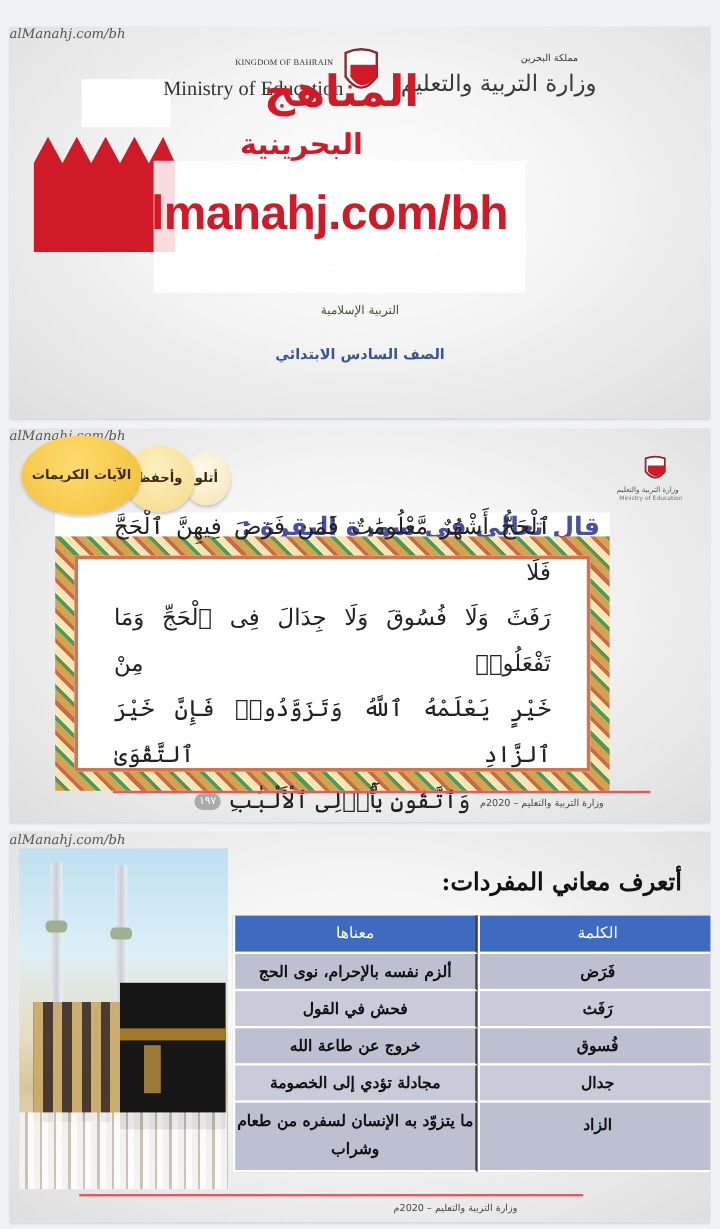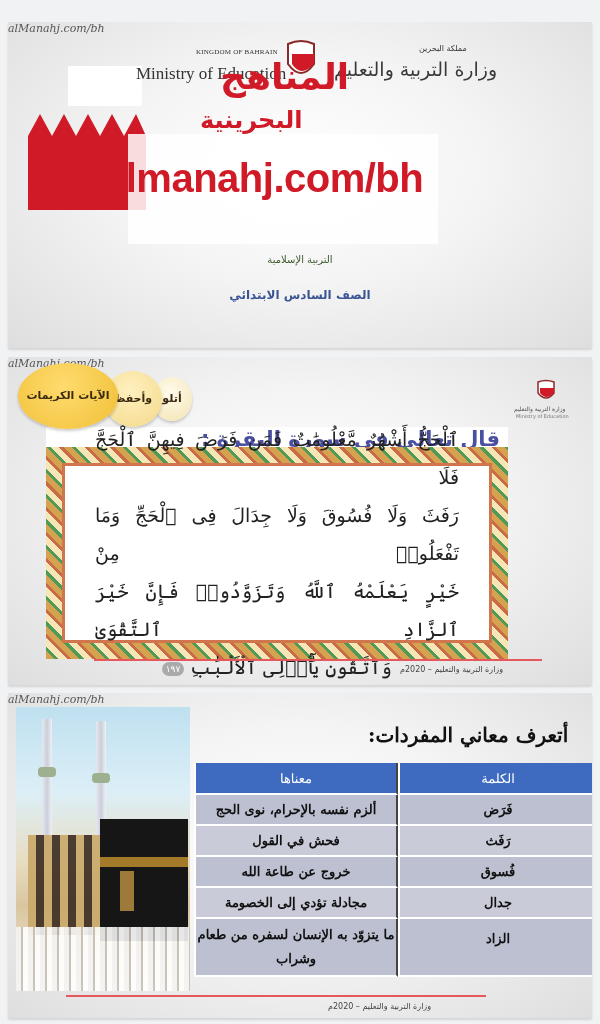--- a/index.html
+++ b/index.html
@@ -9,21 +9,21 @@
     .slide { position: absolute; left: 8px; width: 584px; background: radial-gradient(ellipse at 50% 45%, #ffffff 0%, #f4f4f4 45%, #dedede 100%); box-shadow: 0 2px 2px rgba(0,0,0,0.12); overflow: hidden; }
     #slide1 { top: 22px; height: 326px; }
     #slide2 { top: 357px; height: 328px; }
     #slide3 { top: 693px; height: 325px; }
 
     .watermark { position: absolute; left: 0; top: 0; font-family: "DejaVu Serif", serif; font-style: italic; font-size: 11px; color: #555; }
 
     
     .ministry-en-small { position: absolute; left: 148px; top: 26px; font-family: "Liberation Serif", serif; font-size: 7px; color: #333; letter-spacing: .2px; margin-left: 40px; }
     .ministry-en { position: absolute; left: 128px; top: 42px; font-family: "Liberation Serif", serif; font-size: 17px; color: #333; }
-    .ministry-ar-small { position: absolute; left: 411px; top: 22px; font-size: 8px; color: #333; direction: rtl; }
+    .ministry-ar-small { position: absolute; left: 426px; top: 22px; font-size: 8px; color: #333; direction: rtl; }
     .ministry-ar { position: absolute; left: 326px; top: 36px; font-family: "DejaVu Serif", serif; font-size: 19px; color: #3a3a3a; direction: rtl; }
     .emblem { position: absolute; left: 276px; top: 16px; width: 34px; height: 44px; }
     .flag-white { position: absolute; left: 60px; top: 44px; width: 74px; height: 40px; background: #fff; }
     .flag { position: absolute; left: 20px; top: 70px; width: 118px; height: 118px; }
     .wm-white-box { position: absolute; left: 120px; top: 112px; width: 310px; height: 110px; background: rgba(255,255,255,0.85); }
     .wm-line1 { position: absolute; left: 212px; top: 34px; font-size: 36px; font-weight: bold; color: #d11a27; direction: rtl; }
     .wm-line2 { position: absolute; left: 192px; top: 84px; font-size: 24px; font-weight: bold; color: #d11a27; direction: rtl; }
     .wm-url { position: absolute; left: 96px; top: 134px; font-family: "Liberation Sans", sans-serif; font-size: 40px; font-weight: bold; color: #d11a27; letter-spacing: -0.5px; }
     .surah-title { position: absolute; left: 196px; top: 152px; font-size: 30px; font-weight: bold; color: #b81520; direction: rtl; opacity: .85; }
     .subject { position: absolute; left: 0; width: 584px; top: 232px; text-align: center; font-size: 10px; font-weight: normal; color: #3c5a2a; direction: rtl; }

